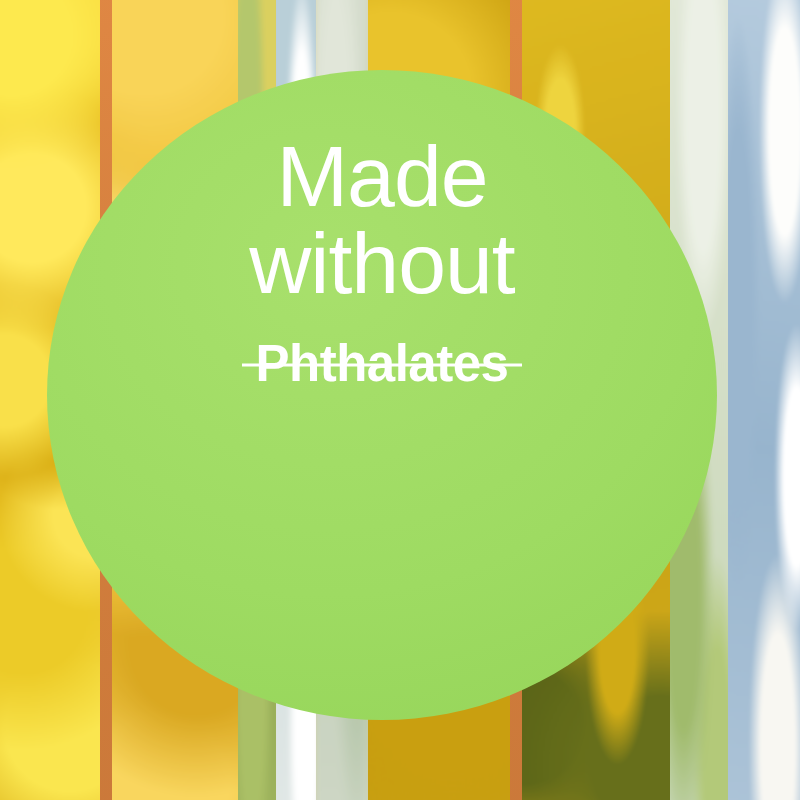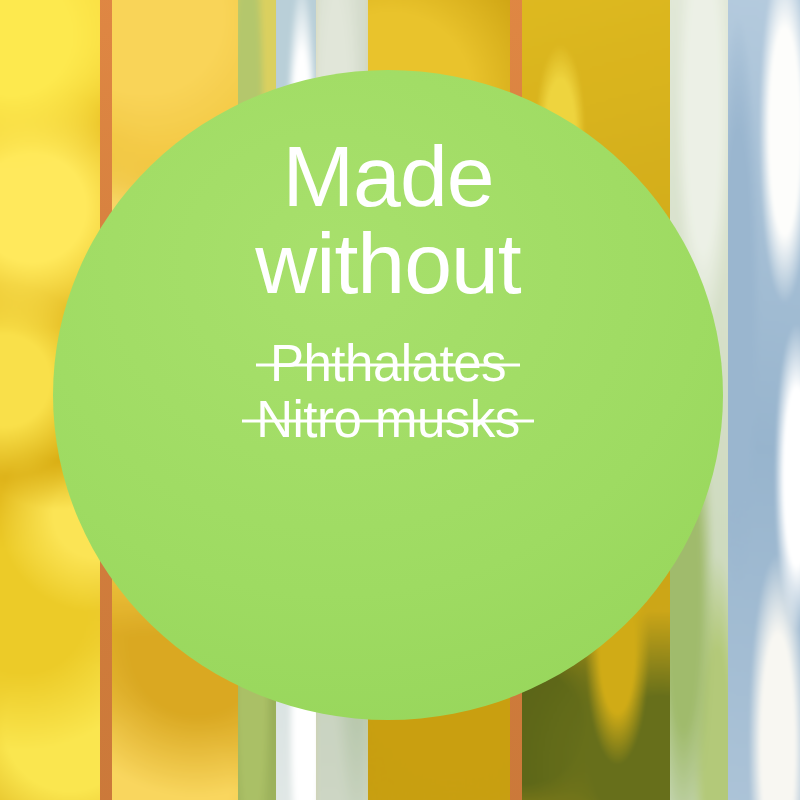--- a/index.html
+++ b/index.html
@@ -153,21 +153,21 @@
   .strip.overlay-cool::after {
     content: "";
     position: absolute;
     inset: 0;
     background: rgba(230,238,230,.20);
   }
 
   
   #badge {
     position: absolute;
-    left: 53px;
+    left: 47px;
     top: 70px;
     width: 670px;
     height: 650px;
     border-radius: 50%;
     background:
       radial-gradient(ellipse 120% 110% at 42% 30%, #a8e06c 0%, #9edb62 46%, #8fd052 100%);
     display: flex;
     flex-direction: column;
     align-items: center;
     justify-content: flex-start;
@@ -193,21 +193,21 @@
     list-style: none;
     margin: 30px 0 0 0;
     padding: 0;
     text-align: center;
   }
   .nolist li {
     position: relative;
     color: #ffffff;
     font-size: 51px;
     line-height: 1.09;
-    font-weight: 400;
+    font-weight: 700;
     letter-spacing: -0.5px;
     white-space: nowrap;
     display: block;
   }
   .nolist li .txt {
     position: relative;
     display: inline-block;
     padding: 0 14px;
   }
   .nolist li .txt::after {
@@ -259,17 +259,16 @@
     </div>
 
   <div id="badge">
 
     <div class="headline line1">Made</div>
 
     <div class="headline line2">without</div>
 
     <ul class="nolist">
         <li><span class="txt">Phthalates</span></li>
-        <li><span class="txt">Nitro musks</span></li>
       </ul>
 
   </div>
 </div>
 
 </body></html>

